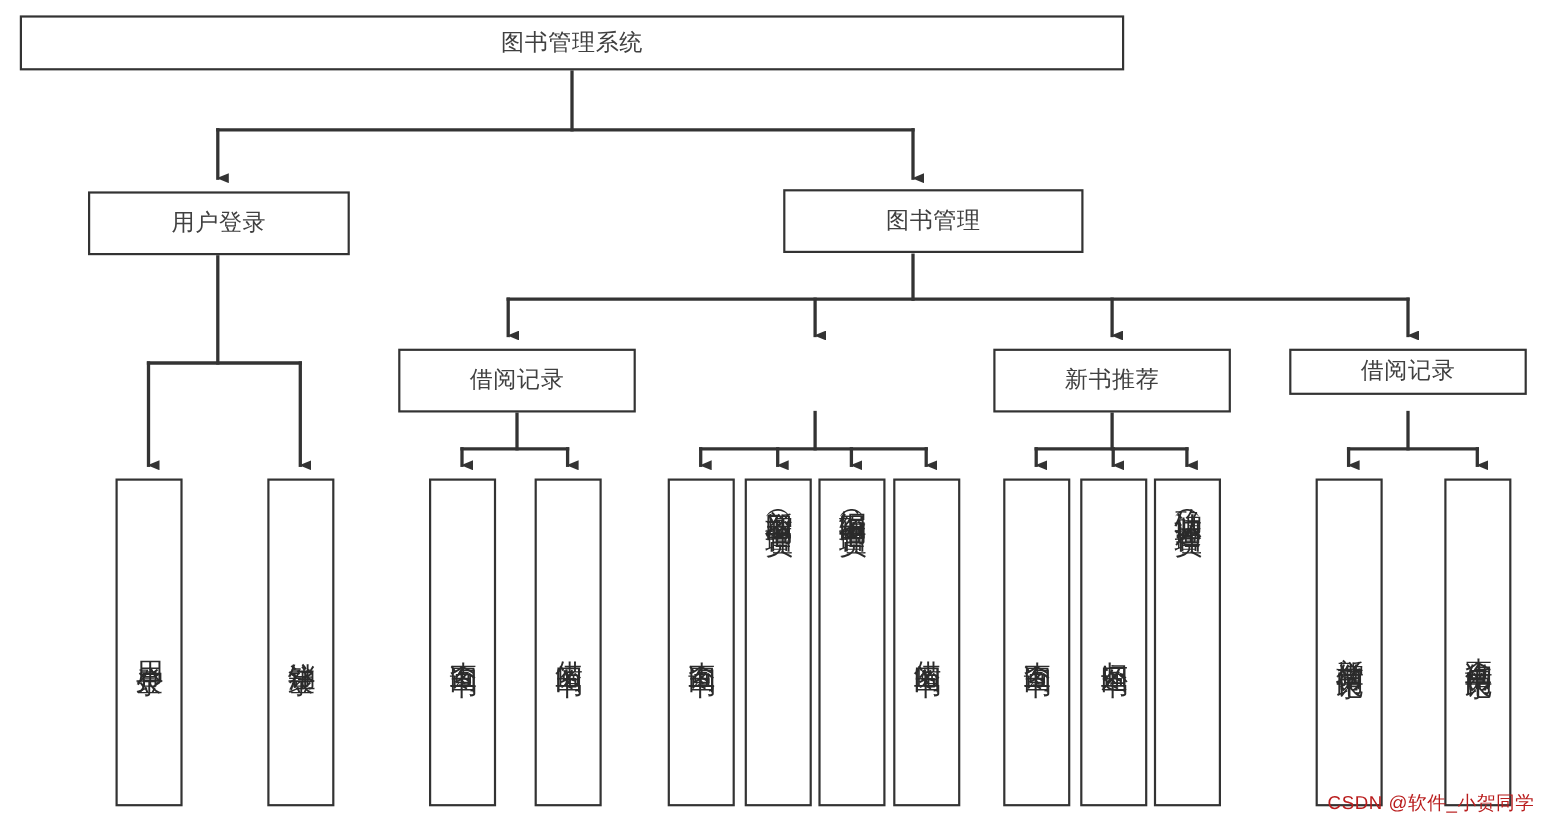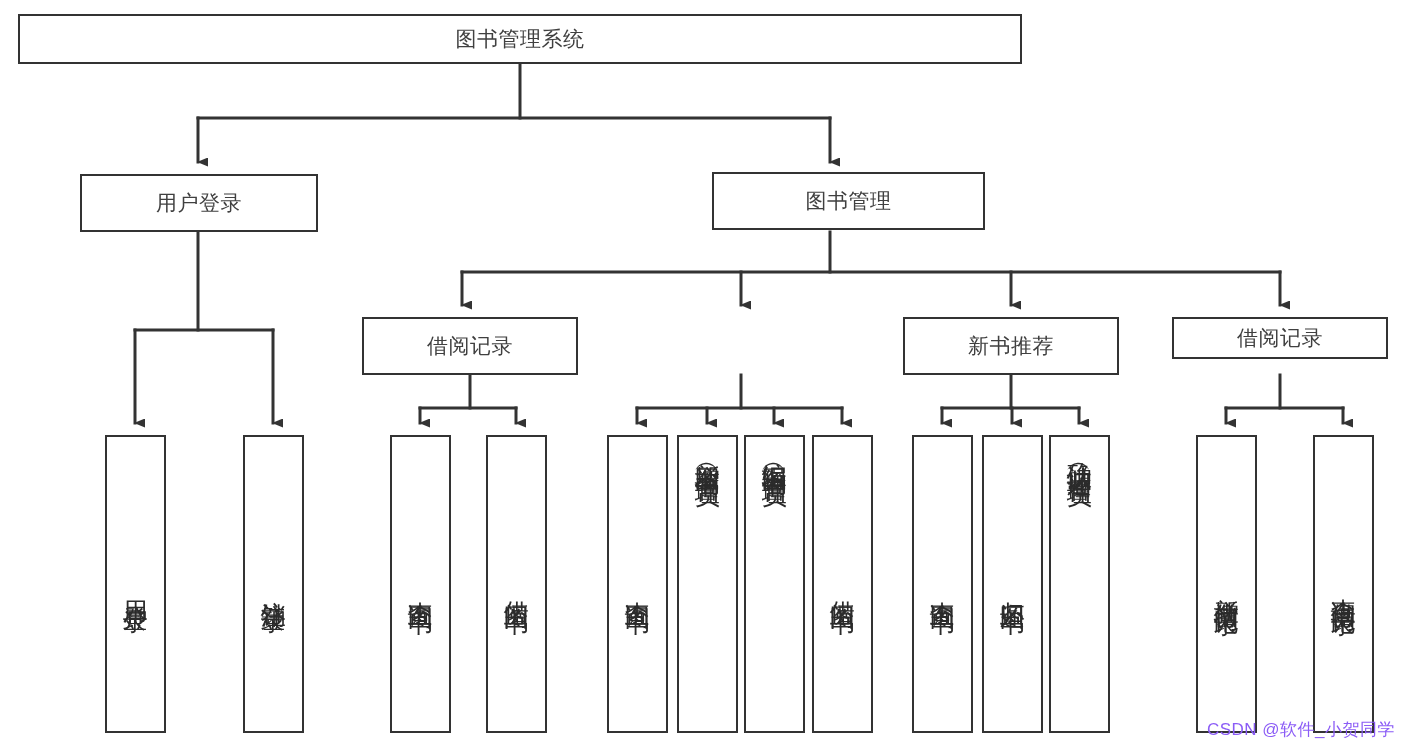--- a/index.html
+++ b/index.html
@@ -62,21 +62,21 @@
     white-space: nowrap;
   }
   .node-box.vertical.center-text {
     align-items: center;
   }
   .watermark {
     position: absolute;
     right: 10px;
     bottom: 6px;
     font-size: 17px;
-    color: #8b5cf6;
+    color: #b91c1c;
     letter-spacing: 0.5px;
     white-space: nowrap;
     font-family: "Liberation Sans", "DejaVu Sans", sans-serif;
     text-align: center;
   }
 </style>
 </head>
 <body>
 
 <div id="diagram-root">

